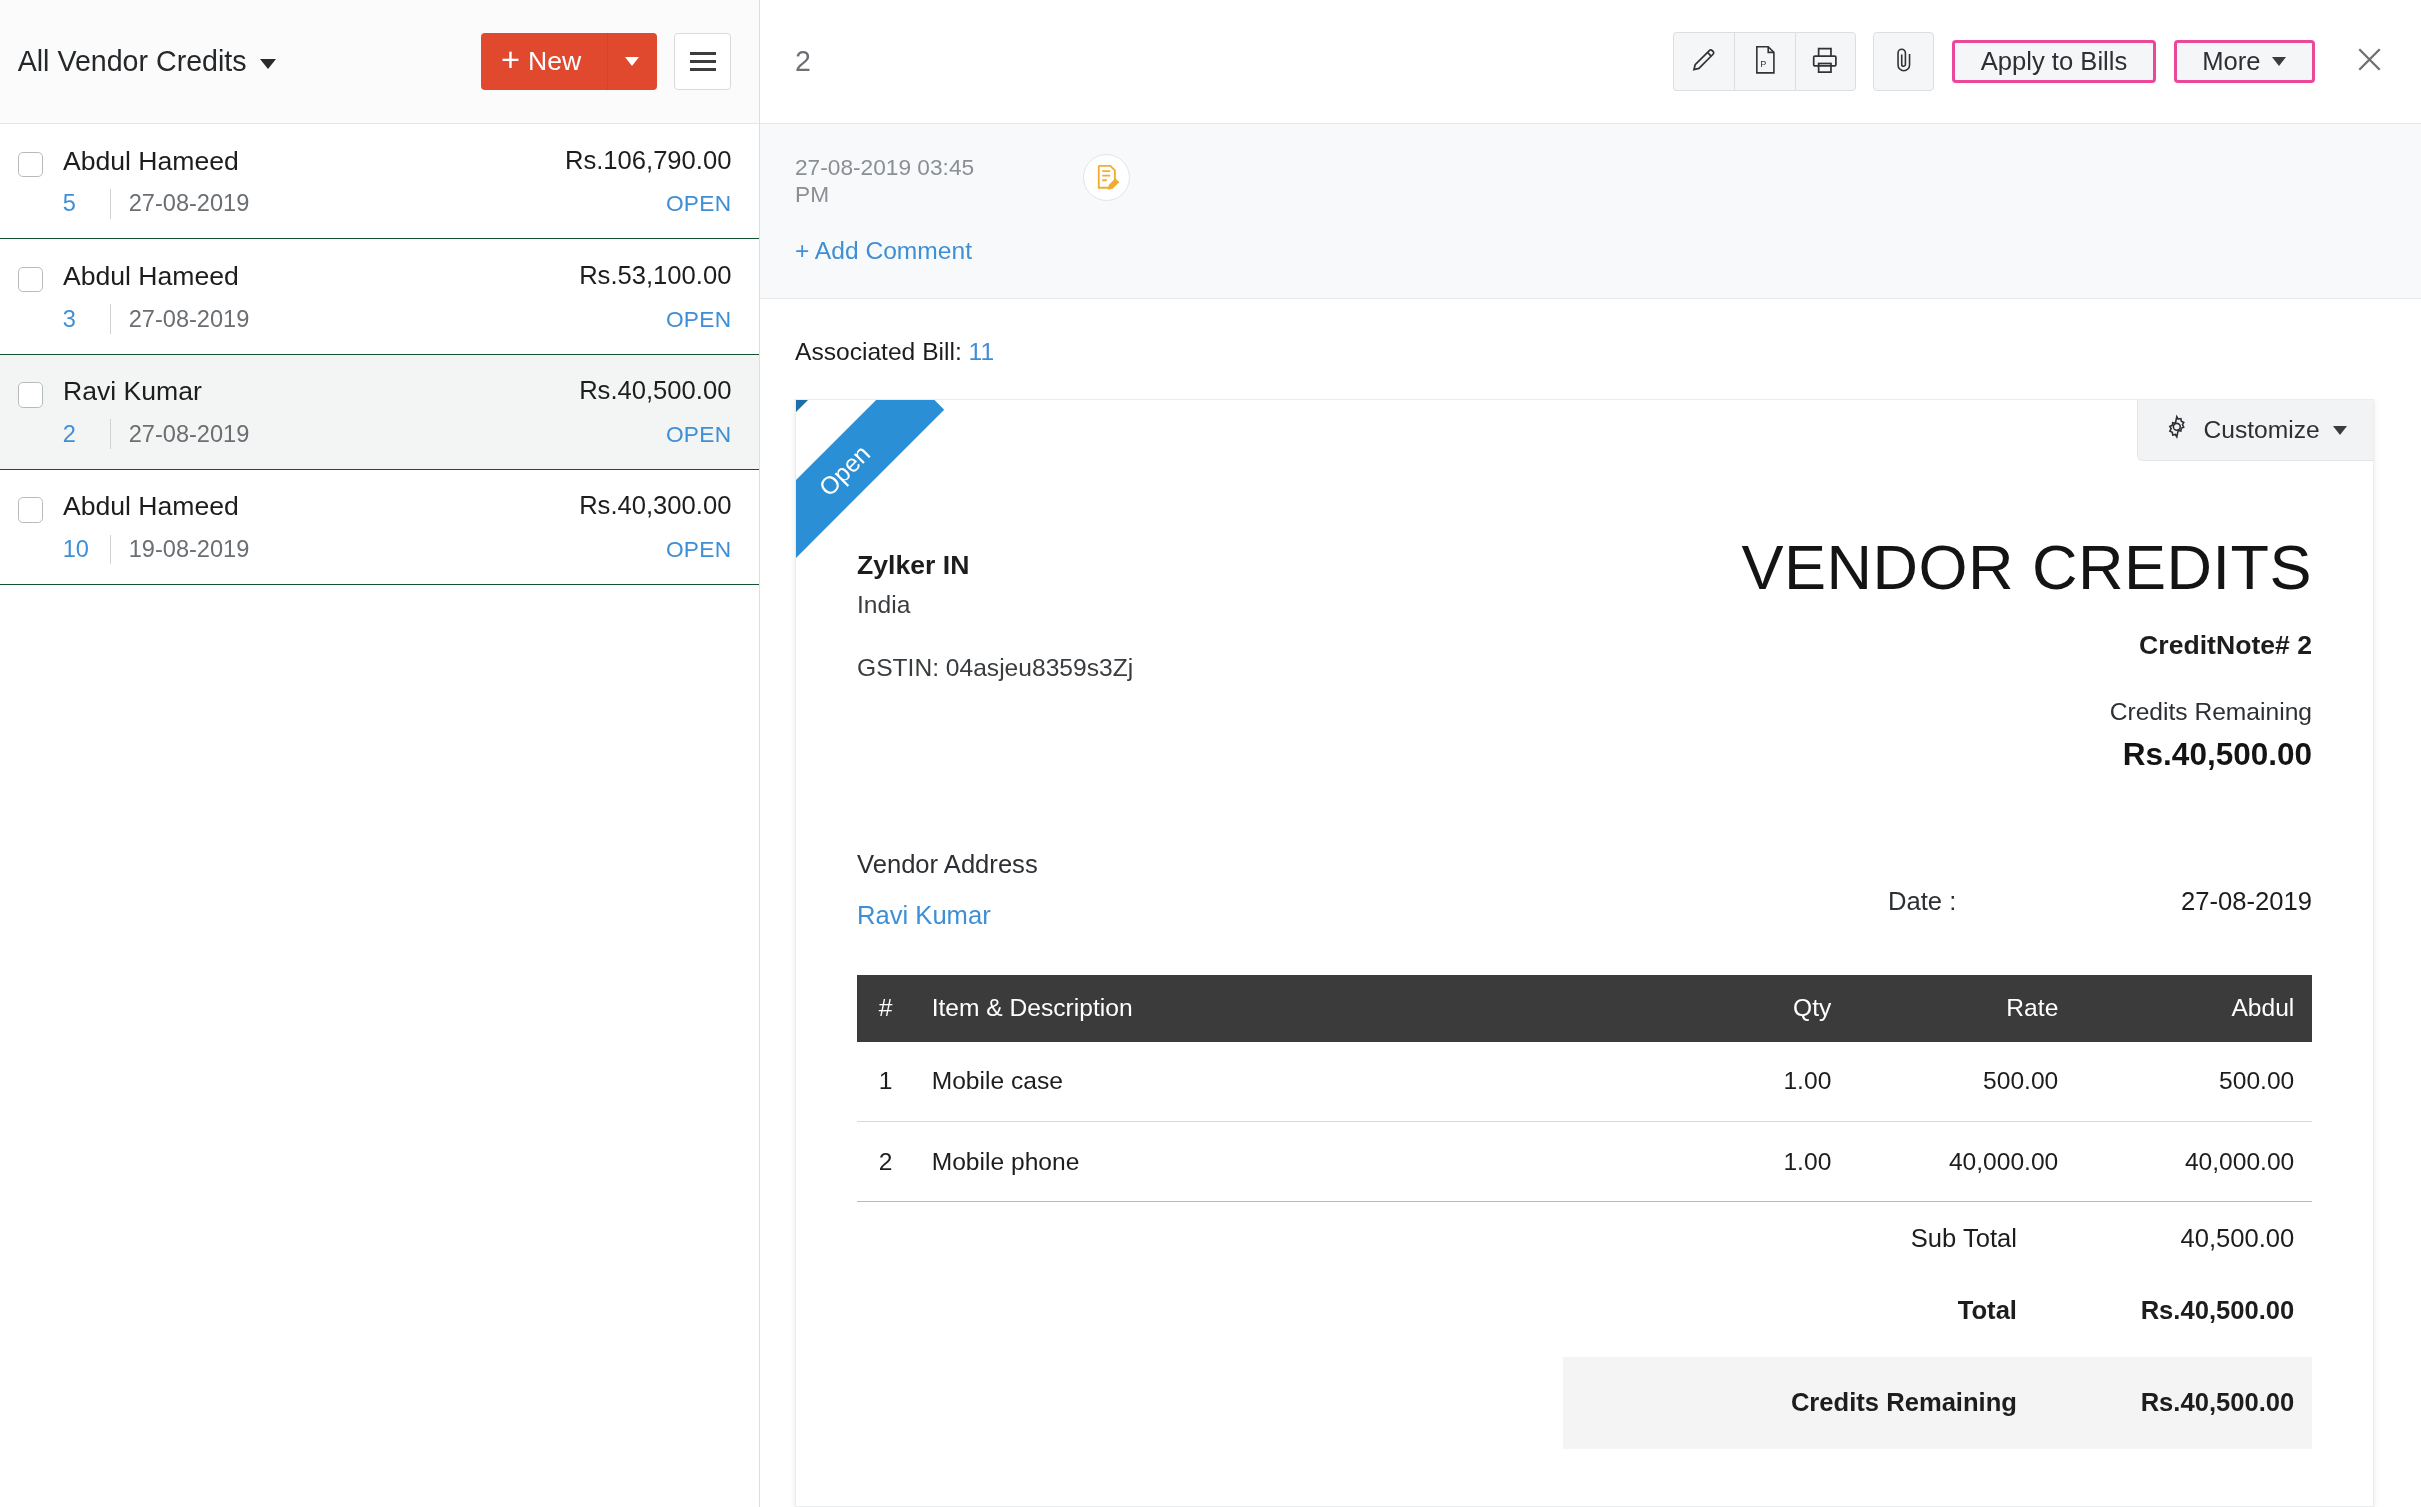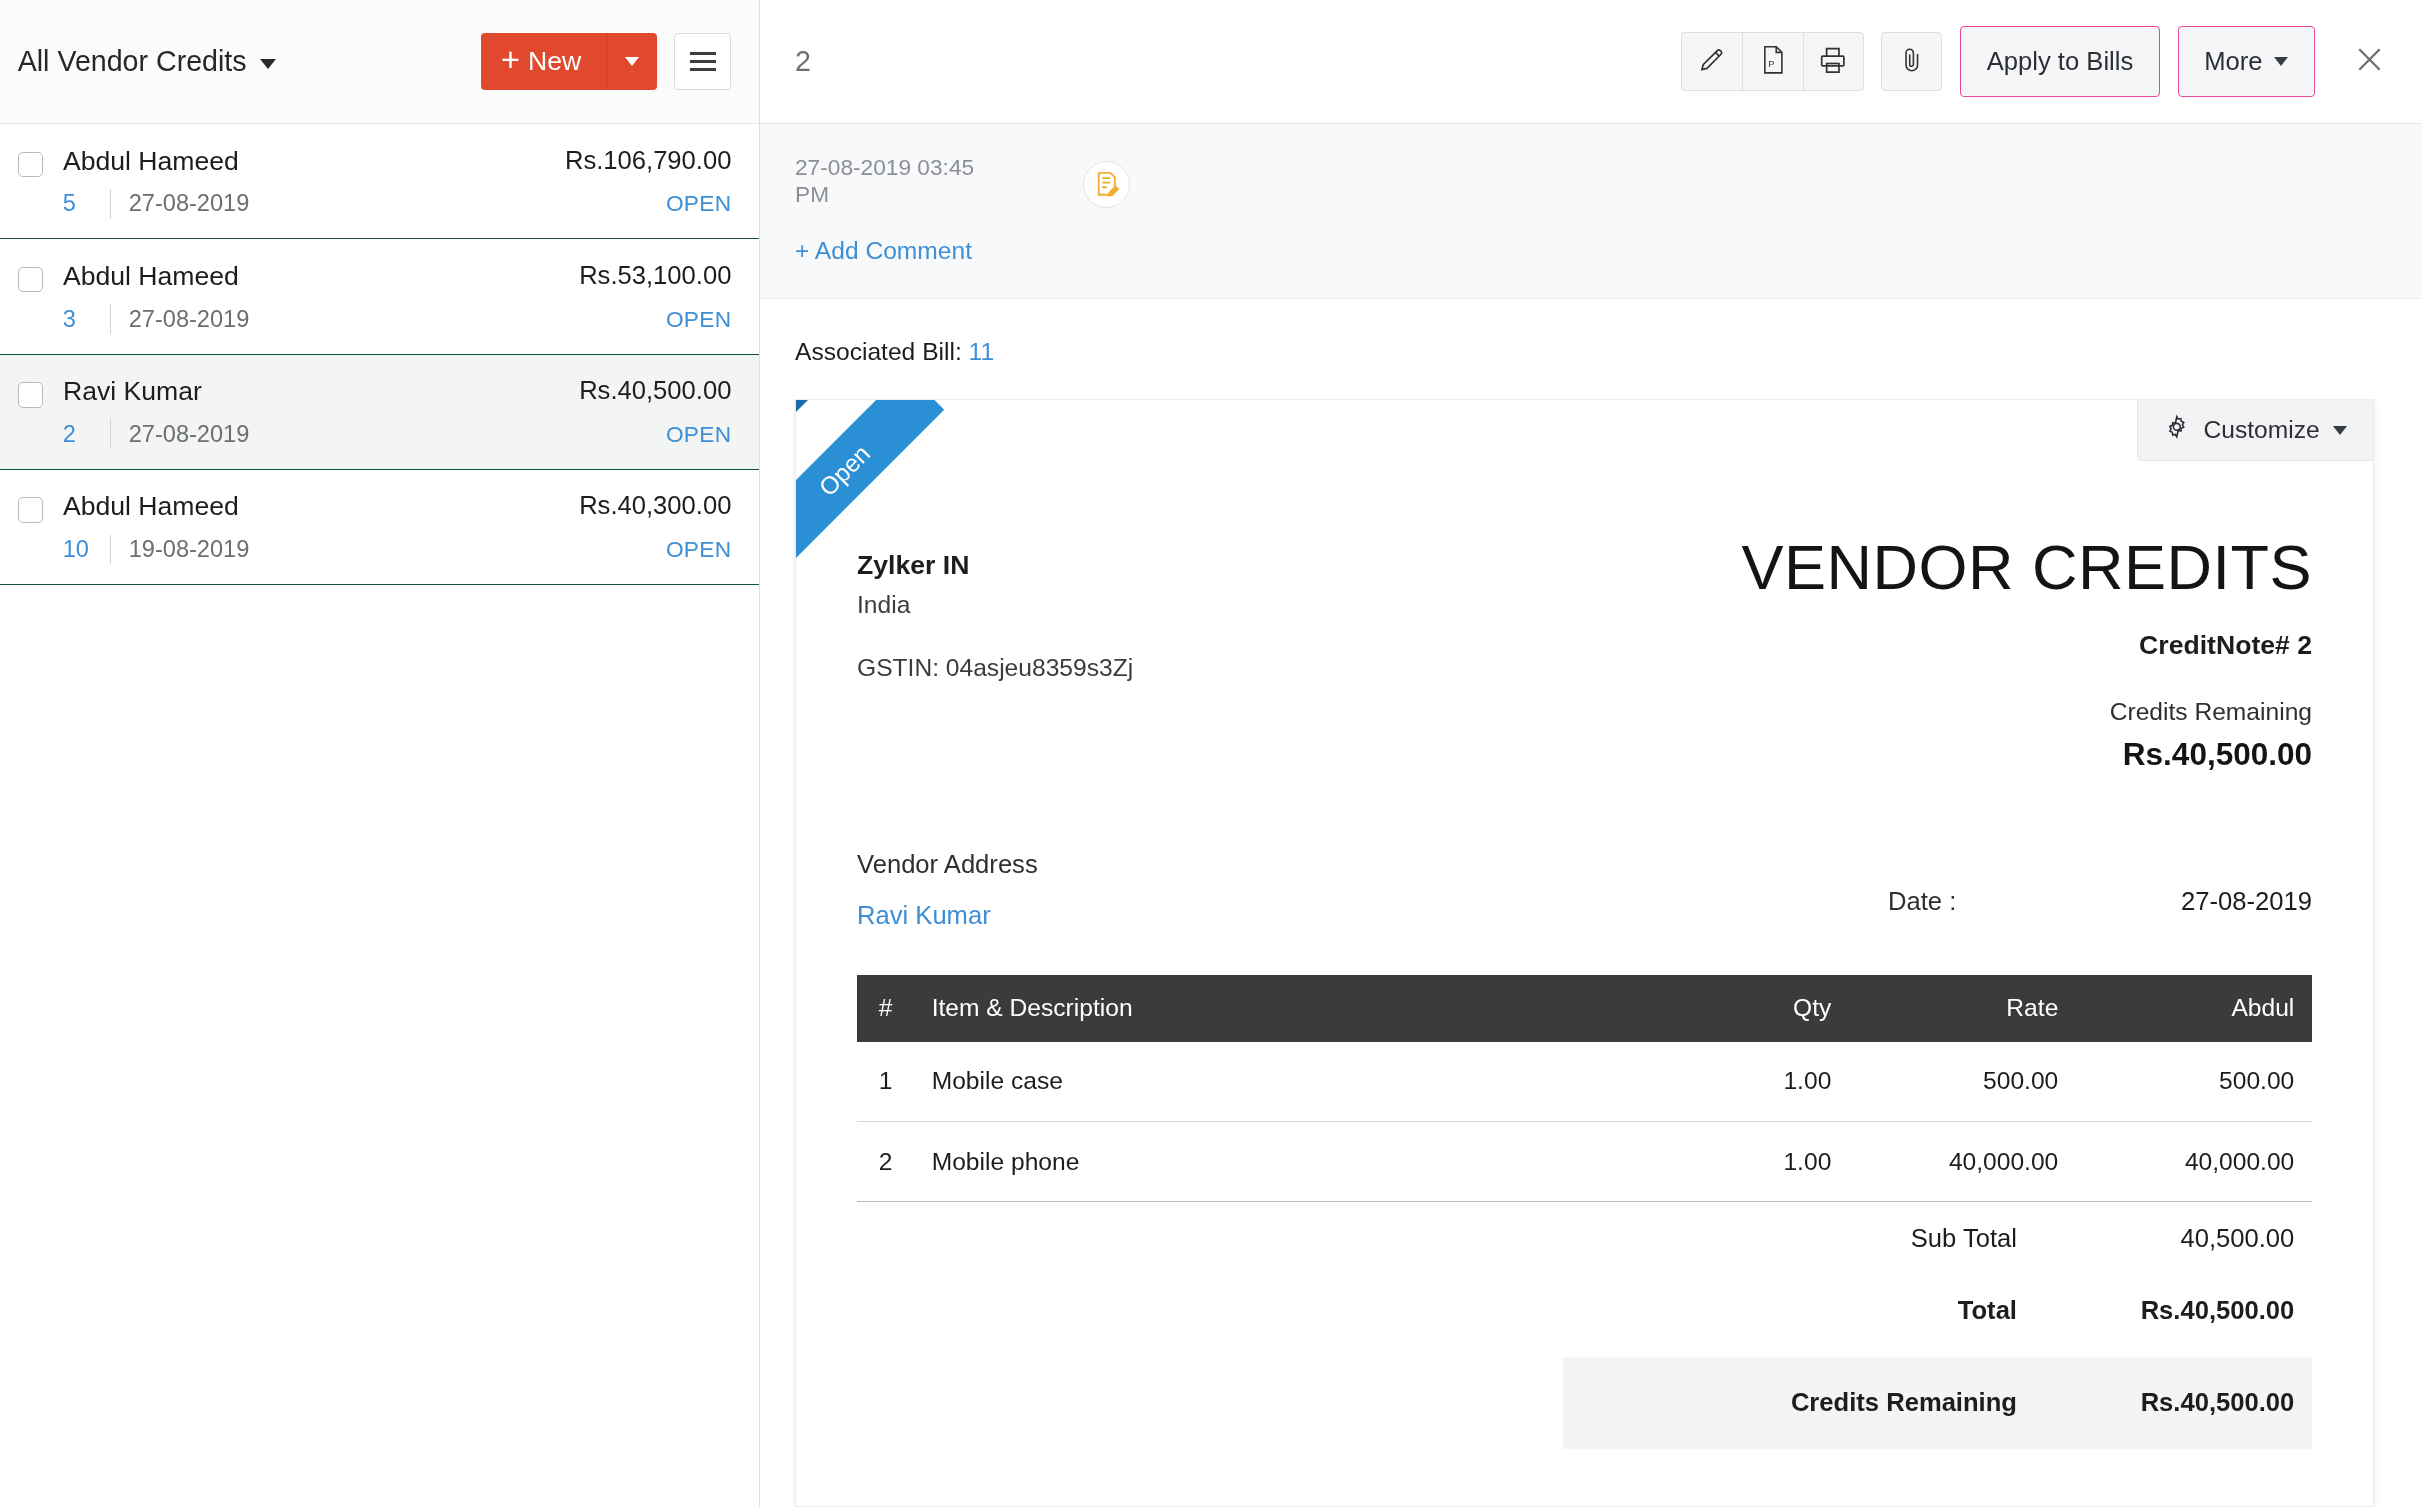--- a/index.html
+++ b/index.html
@@ -119,21 +119,21 @@
     width: 61px; height: 59px;
     border: 1px solid #dcdee0; background: #f5f6f7;
     display: flex; align-items: center; justify-content: center;
     cursor: pointer;
   }
   .icon-group .icon-btn { border-right-width: 0; }
   .icon-group .icon-btn:first-child { border-radius: 3.9px 0 0 3.9px; }
   .icon-group .icon-btn:last-child { border-radius: 0 3.9px 3.9px 0; border-right-width: 1px; }
   .icon-btn.single { border-radius: 3.9px; }
   .txt-btn {
-    height: 71px; border: 1px solid #ec4899; background: #f5f6f7;
+    height: 43px; border: 3px solid #ec4899; background: #f5f6f7;
     border-radius: 3.9px; padding: 0 25.6px;
     font-size: 25.6px; color: #2c2f33; cursor: pointer;
     font-family: inherit; display: flex; align-items: center; gap: 11.8px;
   }
   .caret-dark {
     width: 0; height: 0;
     border-left: 7.9px solid transparent;
     border-right: 7.9px solid transparent;
     border-top: 9.9px solid #3a3d40;
   }
@@ -142,21 +142,21 @@
     display: flex; align-items: center; justify-content: center;
     cursor: pointer;
   }
 
   
   .activity-strip {
     background: #f8f9fa; flex-shrink: 0;
     border-bottom: 1px solid #e9eaeb;
     padding: 29.6px 35px 33px 35px;
   }
-  .activity-row { display: flex; align-items: flex-end; }
+  .activity-row { display: flex; align-items: flex-start; }
   .act-time { font-size: 22.7px; color: #8b8f93; width: 197px; flex-shrink: 0; }
   .act-icon {
     width: 47px; height: 47px; border-radius: 50%;
     border: 1px solid #e2e4e6; background: #fff;
     display: flex; align-items: center; justify-content: center;
     margin: 0 33px 0 91px; flex-shrink: 0;
   }
   .act-text { font-size: 24.6px; color: #1d1d1d; }
   .act-text .muted { color: #8b8f93; }
   .act-text .person { color: #6a6e72; }

